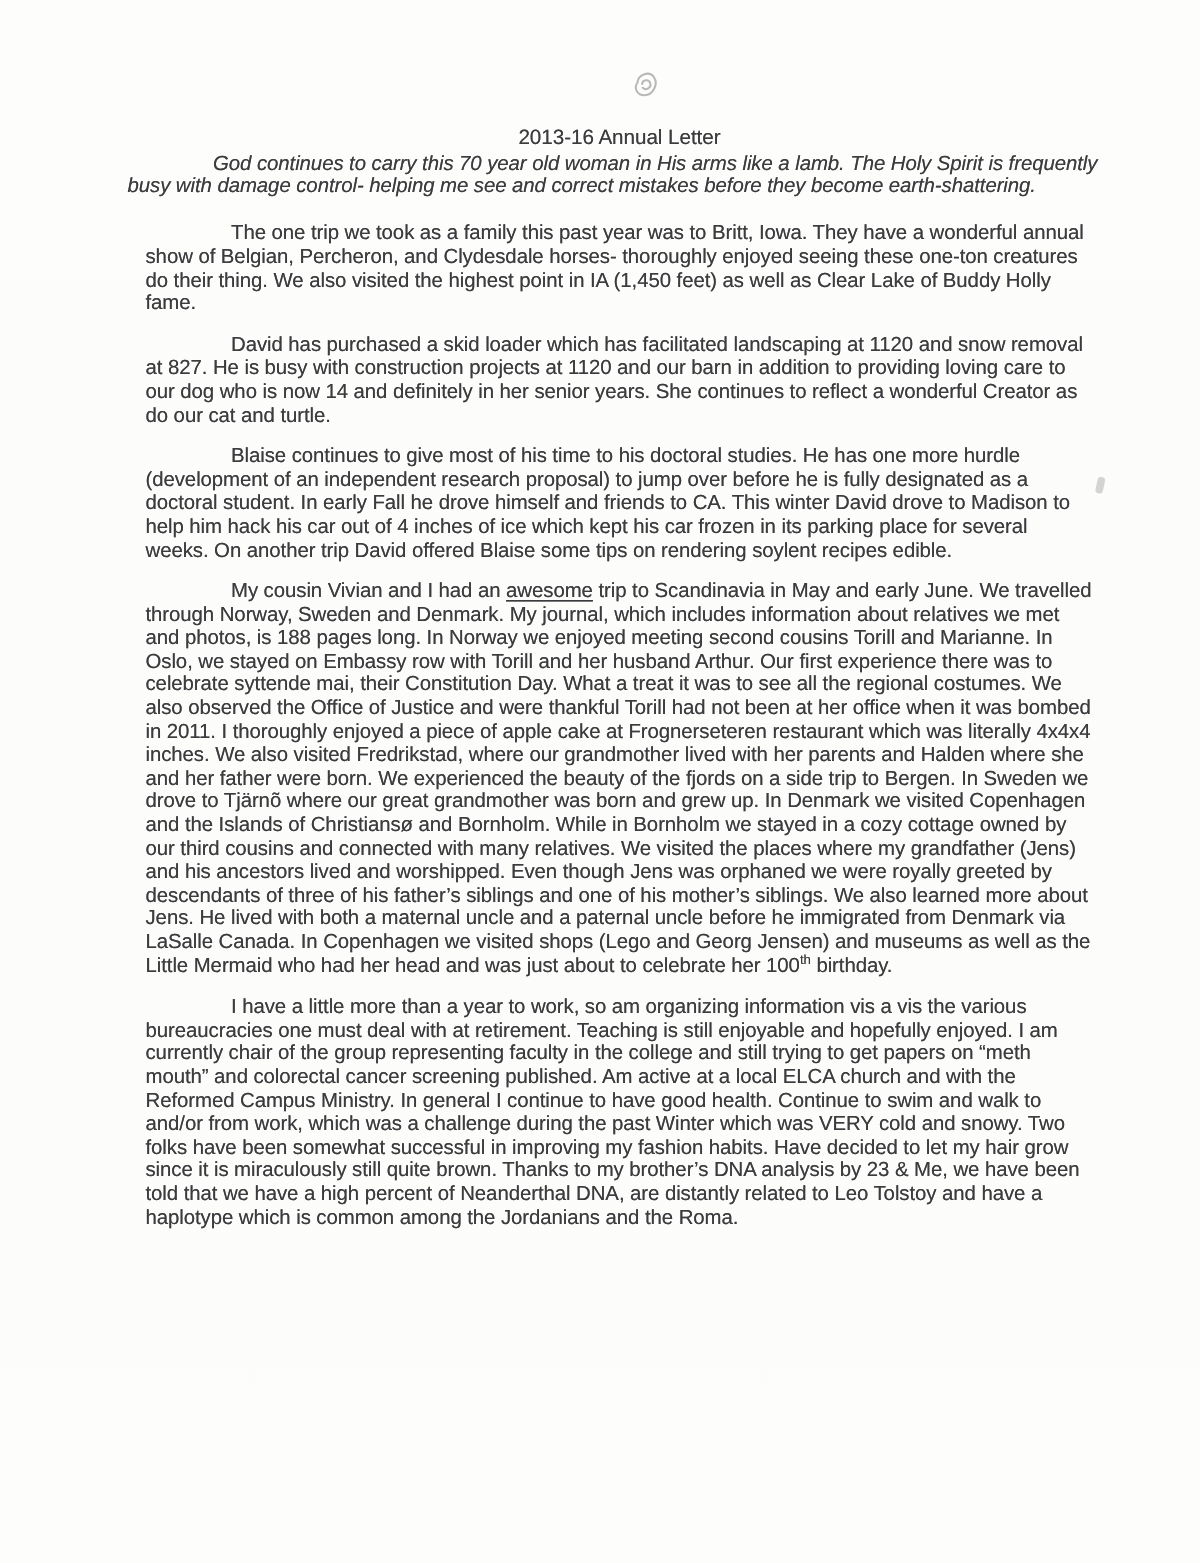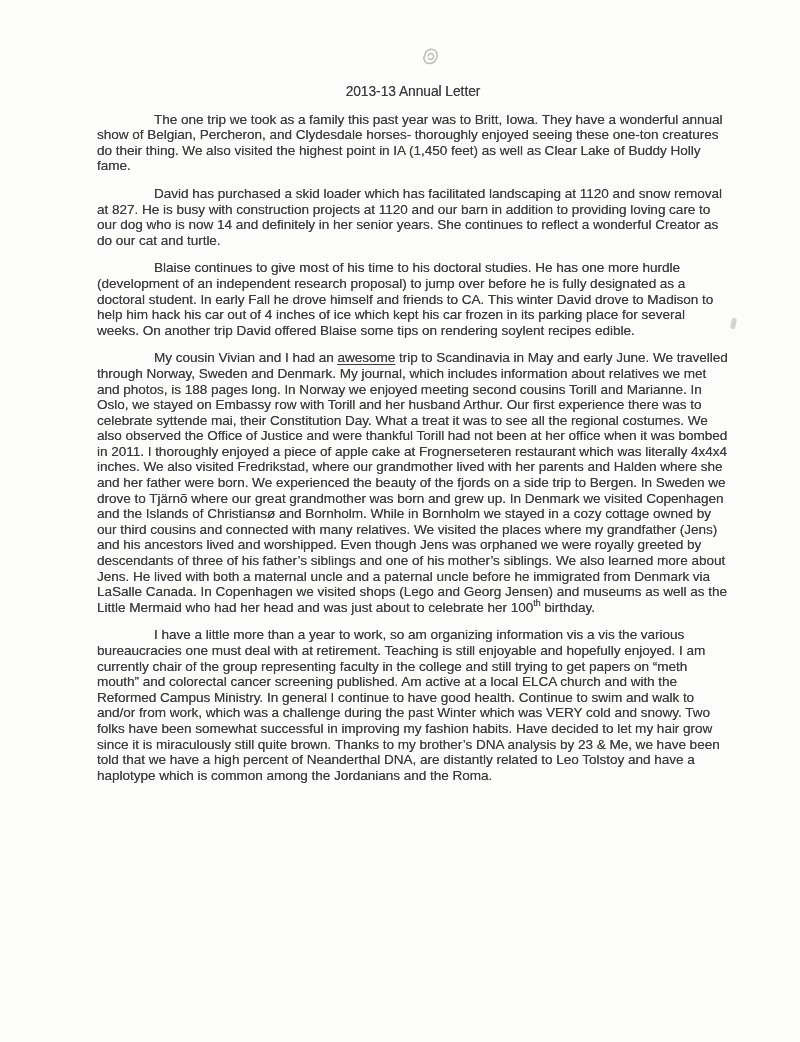--- a/index.html
+++ b/index.html
@@ -69,21 +69,22 @@
 
   <div class="smudge-top">
     <svg width="24" height="24" viewBox="0 0 24 24">
       <path d="M7 11 C7.5 5.5 15 3 18 7.5 C21 12 17.5 19.5 11.5 19.5 C6.5 19.5 4.5 14.5 7 11 M10 12 C10.5 9 14.5 8.5 15.5 11.5 C16.5 14.5 12.5 16.5 10.5 14.5" fill="none" stroke="#9d9d9d" stroke-width="1.4" stroke-linecap="round"></path>
     </svg>
   </div>
 
   <div class="smudge-right"></div>
 
   <div class="content">
-    <h1 class="title">2013-13 Annual Letter</h1>
+    <h1 class="title">2013-16 Annual Letter</h1>
+    <p class="intro">God continues to carry this 70 year old woman in His arms like a lamb.  The Holy Spirit is frequently busy with damage control- helping me see and correct mistakes before they become earth-shattering.</p>
     <div id="paragraphs">
         <p class="para"><span>The one trip we took as a family this past year was to Britt, Iowa.  They have a wonderful annual show of Belgian, Percheron, and Clydesdale horses- thoroughly enjoyed seeing these one-ton creatures do their thing.  We also visited the highest point in IA (1,450 feet) as well as Clear Lake of Buddy Holly fame.</span></p>
         <p class="para"><span>David has purchased a skid loader which has facilitated landscaping at 1120 and snow removal at 827.  He is busy with construction projects at 1120 and our barn in addition to providing loving care to our dog who is now 14 and definitely in her senior years. She continues to reflect a wonderful Creator as do our cat and turtle.</span></p>
         <p class="para"><span>Blaise continues to give most of his time to his doctoral studies.  He has one more hurdle (development of an independent research proposal) to jump over before he is fully designated as a doctoral student.  In early Fall he drove himself and friends to CA.  This winter David drove to Madison to help him hack his car out of 4 inches of ice which kept his car frozen in its parking place for several weeks.  On another trip David offered Blaise some tips on rendering soylent recipes edible.</span></p>
         <p class="para"><span>My cousin Vivian and I had an </span><span class="u">awesome</span><span> trip to Scandinavia in May and early June. We travelled through Norway, Sweden and Denmark.  My journal, which includes information about relatives we met and photos, is 188 pages long.  In Norway we enjoyed meeting second cousins Torill and Marianne. In Oslo, we stayed on Embassy row with Torill and her husband Arthur.  Our first experience there was to celebrate syttende mai, their Constitution Day.  What a treat it was to see all the regional costumes.  We also observed the Office of Justice and were thankful Torill had not been at her office when it was bombed in 2011.  I thoroughly enjoyed a piece of apple cake at Frognerseteren restaurant which was literally 4x4x4 inches.  We also visited Fredrikstad, where our grandmother lived with her parents and Halden where she and her father were born.  We experienced the beauty of the fjords on a side trip to Bergen. In Sweden we drove to Tjärnõ where our great grandmother was born and grew up.  In Denmark we visited Copenhagen and the Islands of Christiansø and Bornholm.  While in Bornholm we stayed in a cozy cottage owned by our third cousins and connected with many relatives.  We visited the places where my grandfather (Jens) and his ancestors lived and worshipped.  Even though Jens was orphaned we were royally greeted by descendants of three of his father’s siblings and one of his mother’s siblings. We also learned more about Jens.  He lived with both a maternal uncle and a paternal uncle before he immigrated from Denmark via LaSalle Canada.  In Copenhagen we visited shops (Lego and Georg Jensen) and museums as well as the Little Mermaid who had her head and was just about to celebrate her 100</span><span class="sup">th</span><span> birthday.</span></p>
         <p class="para"><span>I have a little more than a year to work, so am organizing information vis a vis the various bureaucracies one must deal with at retirement.  Teaching is still enjoyable and hopefully enjoyed.  I am currently chair of the group representing faculty in the college and still trying to get papers on “meth mouth” and colorectal cancer screening published.  Am active at a local ELCA church and with the Reformed Campus Ministry. In general I continue to have good health.  Continue to swim and walk to and/or from work, which was a challenge during the past Winter which was VERY cold and snowy.  Two folks have been somewhat successful in improving my fashion habits.  Have decided to let my hair grow since it is miraculously still quite brown.  Thanks to my brother’s DNA analysis by 23 &amp; Me, we have been told that we have a high percent of Neanderthal DNA, are distantly related to Leo Tolstoy and have a haplotype which is common among the Jordanians and the Roma.</span></p>
       </div>
   </div>
 
 </div>

